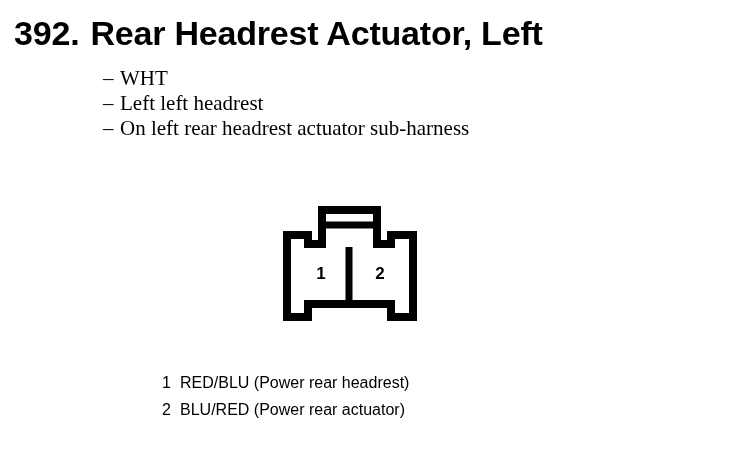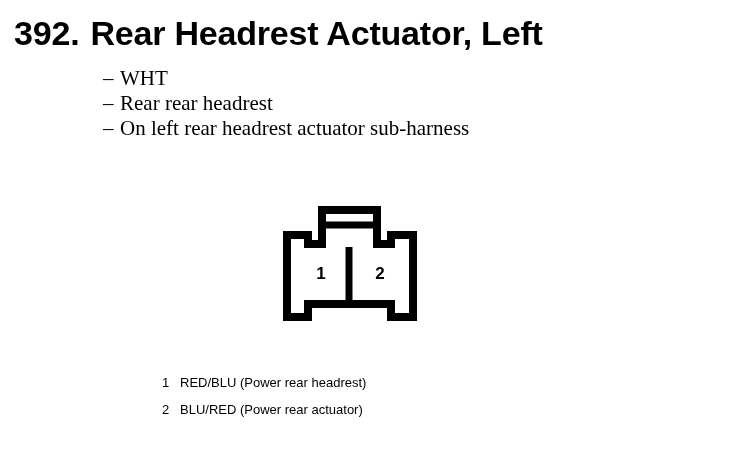--- a/index.html
+++ b/index.html
@@ -84,21 +84,21 @@
 
   
   .legend {
     position: absolute;
     left: 162px;
     top: 369px;
     width: 520px;
   }
   .legend-row {
     display: block;
-    font-size: 13px;
+    font-size: 16px;
     line-height: 27px;
     height: 27px;
     white-space: nowrap;
   }
   .legend-row .pin {
     display: inline-block;
     width: 18px;
   }
   .legend-row .wire {
     display: inline-block;
@@ -111,21 +111,21 @@
 
   <div class="heading">
     <span class="num">392.</span><span class="title">Rear Headrest Actuator, Left</span>
   </div>
 
   <div class="bullets">
     <div class="bullet-row">
       <span class="dash">–</span><span class="btext">WHT</span>
     </div>
     <div class="bullet-row">
-      <span class="dash">–</span><span class="btext">Rear rear headrest</span>
+      <span class="dash">–</span><span class="btext">Left left headrest</span>
     </div>
     <div class="bullet-row">
       <span class="dash">–</span><span class="btext">On left rear headrest actuator sub-harness</span>
     </div>
   </div>
 
   <div class="connector-wrap">
     <svg width="136" height="118" viewBox="0 0 136 118" xmlns="http://www.w3.org/2000/svg">
 
       <path d="

